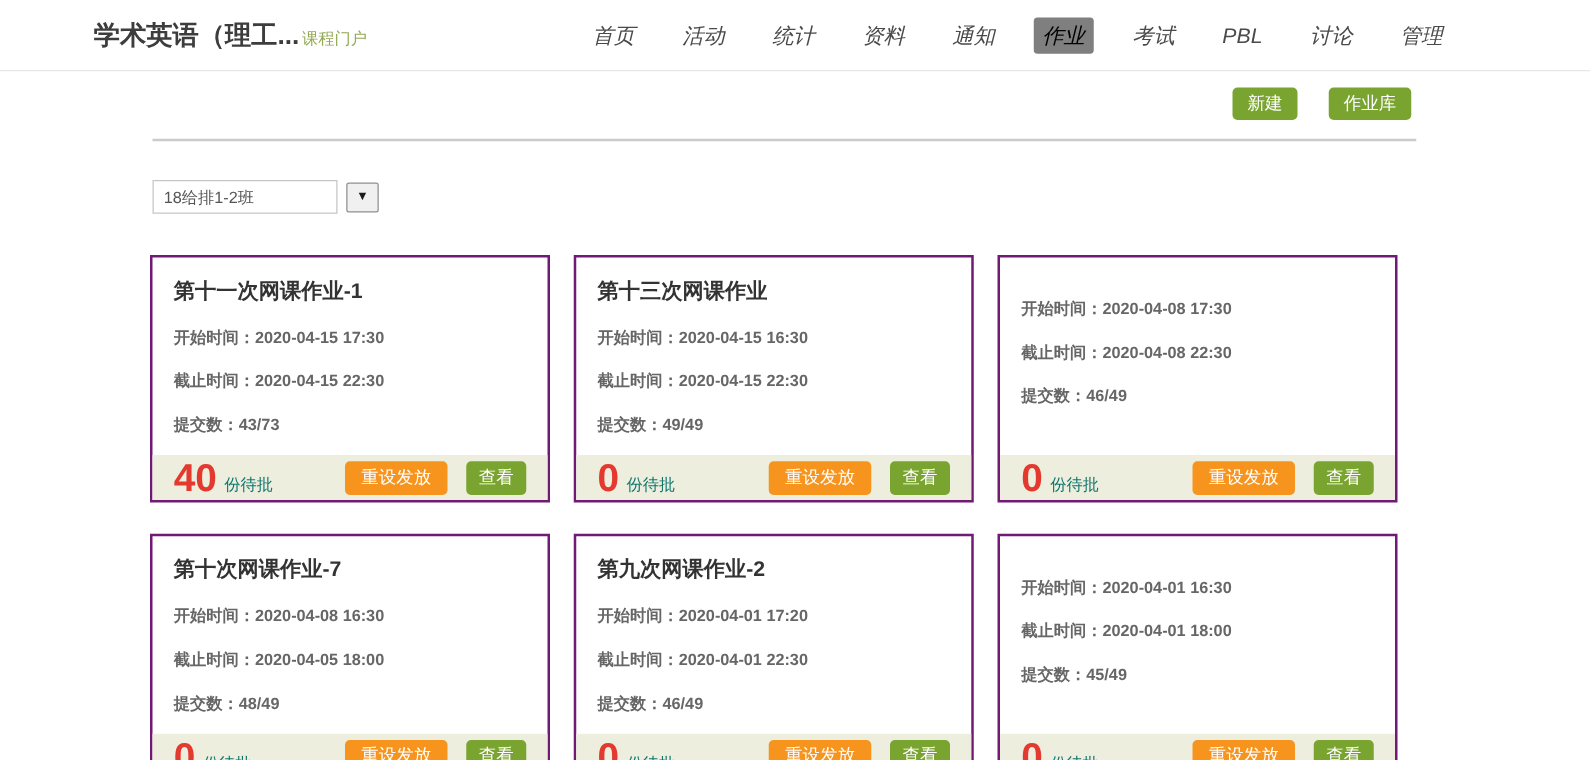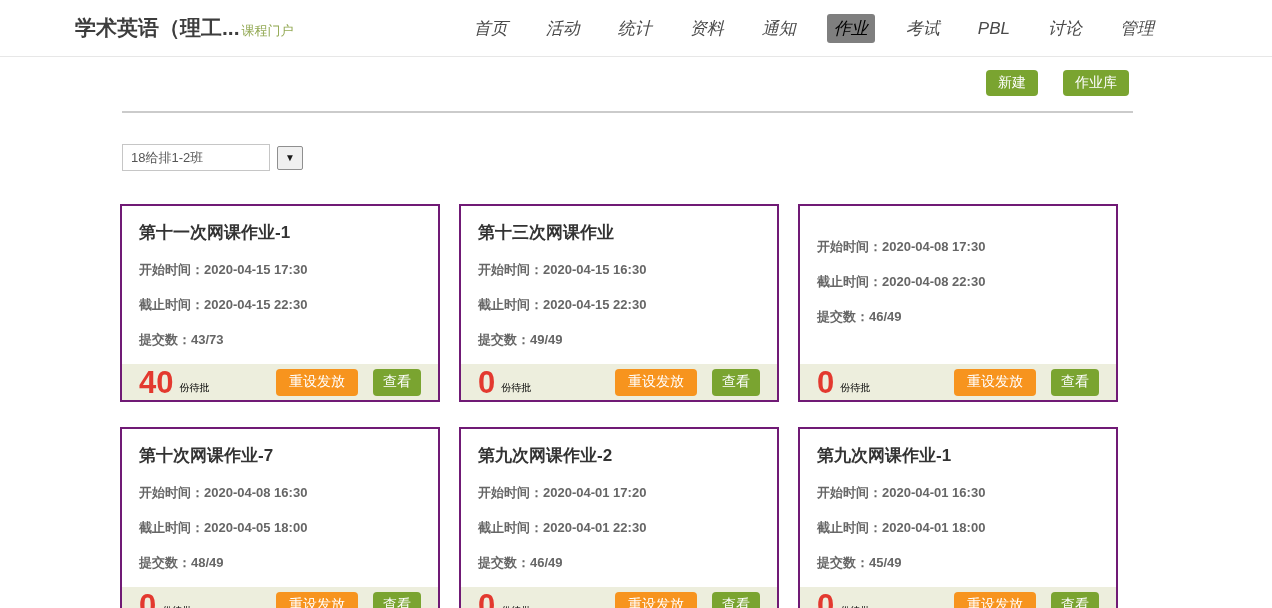--- a/index.html
+++ b/index.html
@@ -72,21 +72,21 @@
     height: 198px; display: flex; flex-direction: column;
   }
   .card-body { flex: 1; padding: 15px 17px 0; }
   .card-title { margin: 0; font-size: 17px; font-weight: bold; color: #333; }
   .detail { margin: 17px 0 0; font-size: 13px; color: #666; font-weight: bold; }
   .card-footer {
     height: 36px; background: #edeedd; padding: 0 17px;
     display: flex; align-items: center;
   }
   .pending-num { font-size: 31px; font-weight: bold; color: #e3392f; line-height: 1; }
-  .pending-suffix { font-size: 10px; color: #000000; margin-left: 6px; margin-top: 12px; }
+  .pending-suffix { font-size: 13px; color: #0f766e; margin-left: 6px; margin-top: 12px; }
   .footer-buttons { margin-left: auto; display: flex; gap: 15px; align-items: center; }
   .btn {
     border: none; color: #fff; font-size: 14px; height: 27px;
     border-radius: 4px; cursor: pointer; font-family: Liberation Sans, sans-serif;
   }
   .btn.orange { background: #f7941e; padding: 0 13px; }
   .btn.green  { background: #7aa430; padding: 0 10px; text-align: right; }
 </style>
 </head>
 <body>
@@ -214,21 +214,20 @@
       <span class="pending-suffix">份待批</span>
       <div class="footer-buttons">
         <button class="btn orange">重设发放</button>
         <button class="btn green">查看</button>
       </div>
     </div>
   </div>
 
   <div class="card">
     <div class="card-body">
-      <h3 class="card-title">第九次网课作业-1</h3>
       <p class="detail"><span>开始时间：</span><span>2020-04-01 16:30</span></p>
       <p class="detail"><span>截止时间：</span><span>2020-04-01 18:00</span></p>
       <p class="detail"><span>提交数：</span><span>45/49</span></p>
     </div>
     <div class="card-footer">
       <span class="pending-num">0</span>
       <span class="pending-suffix">份待批</span>
       <div class="footer-buttons">
         <button class="btn orange">重设发放</button>
         <button class="btn green">查看</button>

